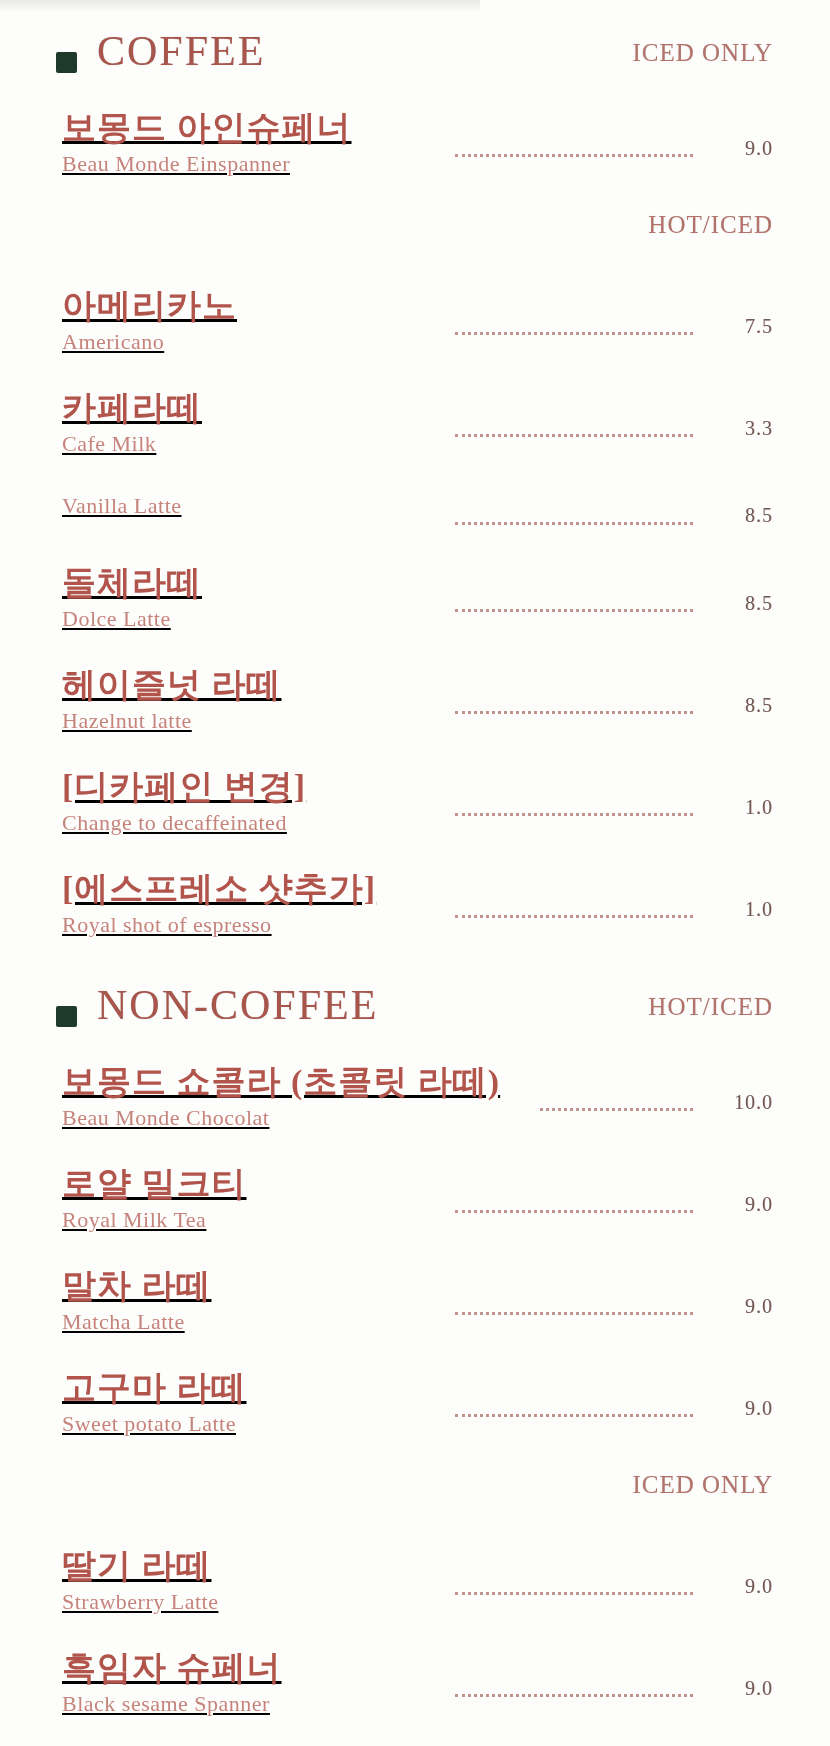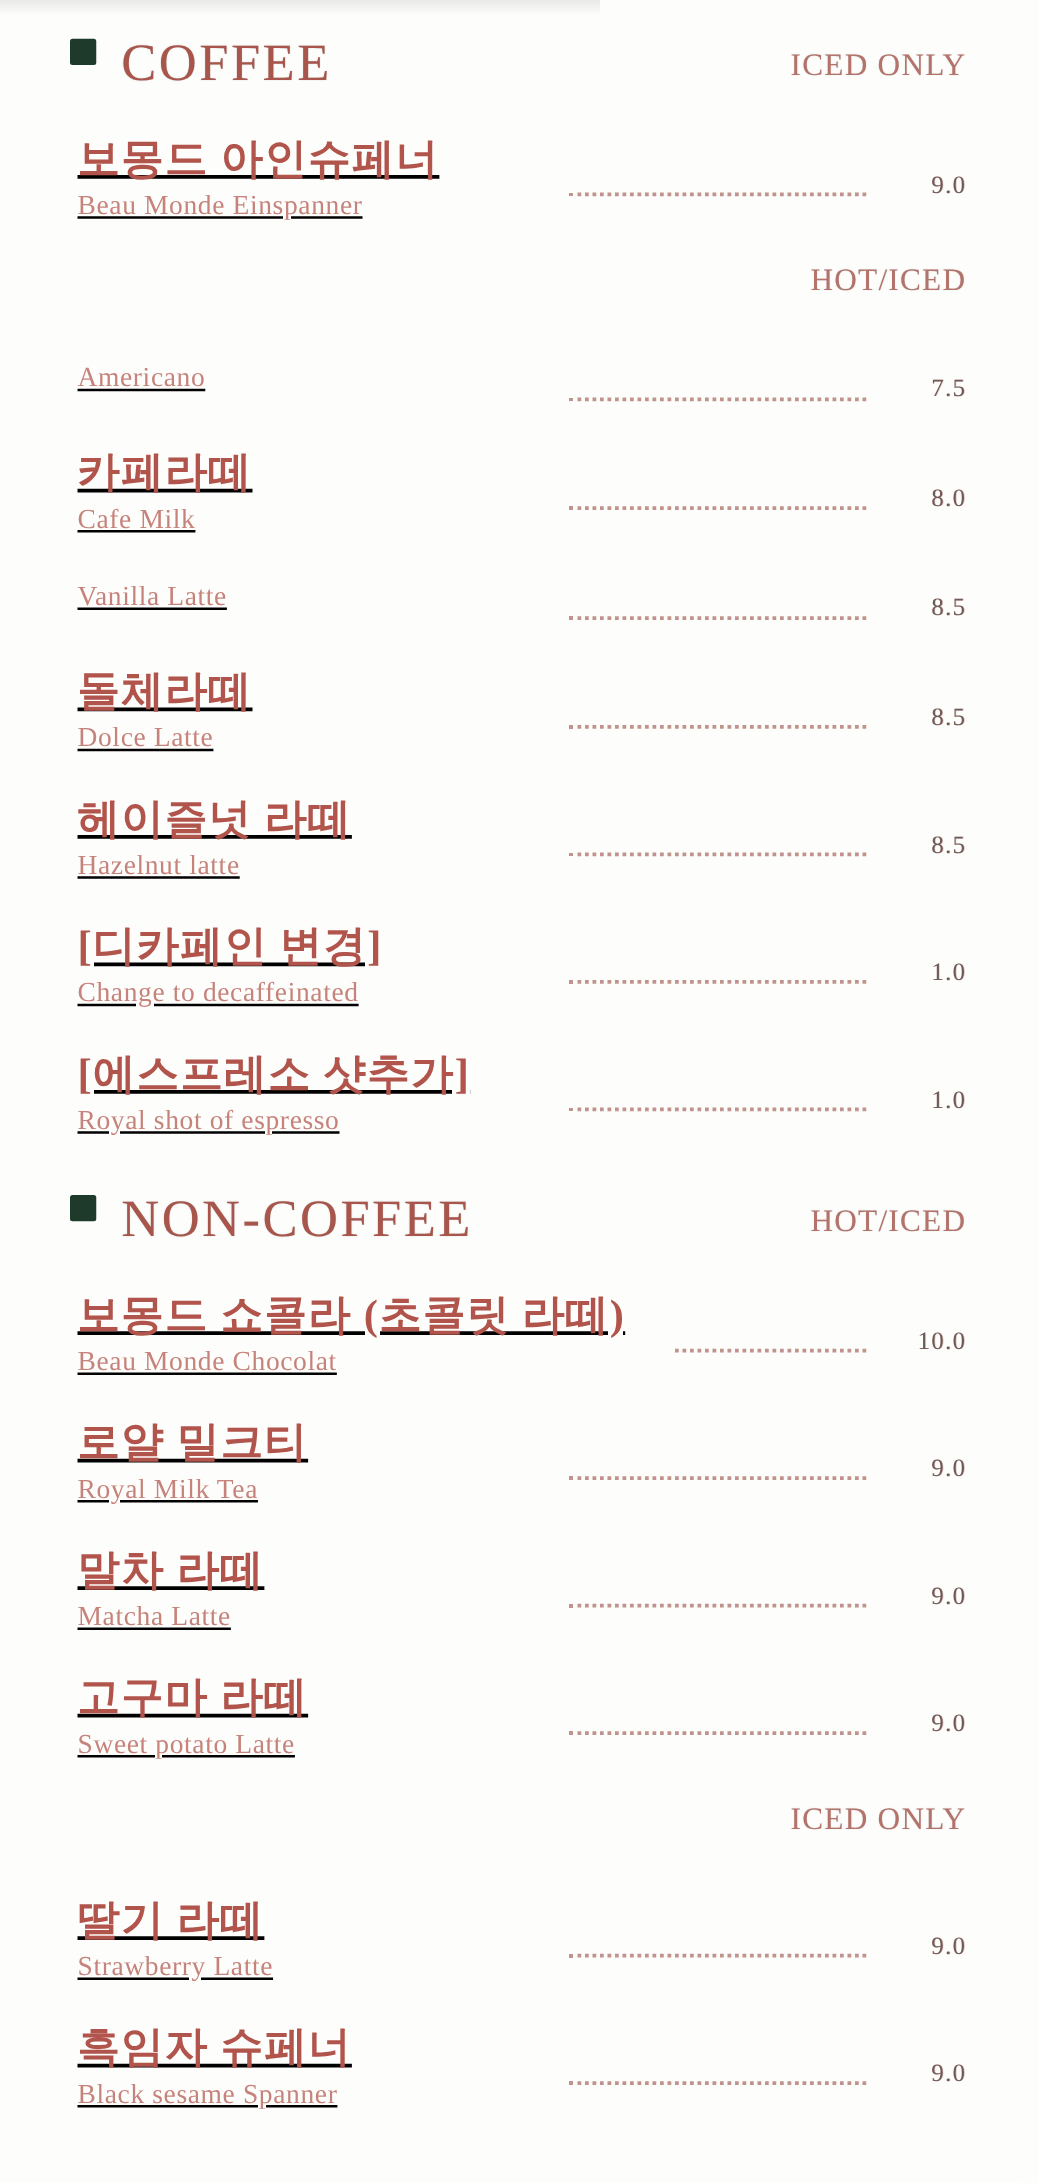--- a/index.html
+++ b/index.html
@@ -25,21 +25,21 @@
   .page::before{ 
     content:"";position:absolute;top:0;left:0;width:480px;height:12px;
     background:linear-gradient(to bottom,rgba(130,130,130,0.16),rgba(130,130,130,0));
     pointer-events:none;
   }
   .menu-section + .menu-section{margin-top:44px;}
   .section-header{
     display:flex;justify-content:space-between;align-items:flex-end;
     margin-bottom:36px;
   }
-  .header-left{display:flex;align-items:flex-start;gap:20px;margin-left:-6px;}
+  .header-left{display:flex;align-items:flex-end;gap:20px;margin-left:-6px;}
   .bullet{
     display:inline-block;width:21px;height:21px;
     background:var(--bullet);border-radius:2px;flex:0 0 auto;
     transform:translateY(1px);
   }
   .section-title{
     font-size:42px;line-height:1.0;font-weight:400;
     color:var(--heading);letter-spacing:2px;
     text-shadow:0 0 1px rgba(90,90,90,0.35);
   }
@@ -100,36 +100,37 @@
       <span class="price">9.0</span>
     </div>
   </div>
 
   <div class="tag-row">
     <span class="availability">HOT/ICED</span>
   </div>
 
   <div class="menu-item">
     <div class="names">
+      <div class="name-kr">아메리카노</div>
       <div class="name-en">Americano</div>
     </div>
     <div class="pricing">
       <span class="leader"></span>
       <span class="price">7.5</span>
     </div>
   </div>
 
   <div class="menu-item">
     <div class="names">
       <div class="name-kr">카페라떼</div>
       <div class="name-en">Cafe Milk</div>
     </div>
     <div class="pricing">
       <span class="leader"></span>
-      <span class="price">8.0</span>
+      <span class="price">3.3</span>
     </div>
   </div>
 
   <div class="menu-item">
     <div class="names">
       <div class="name-en">Vanilla Latte</div>
     </div>
     <div class="pricing">
       <span class="leader"></span>
       <span class="price">8.5</span>

